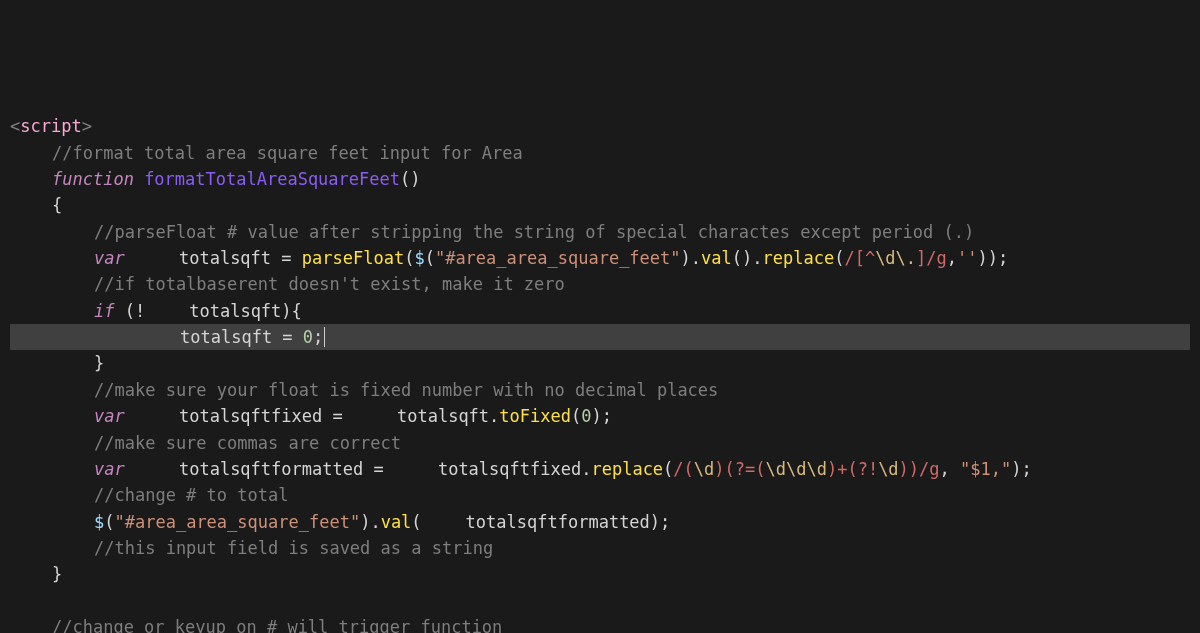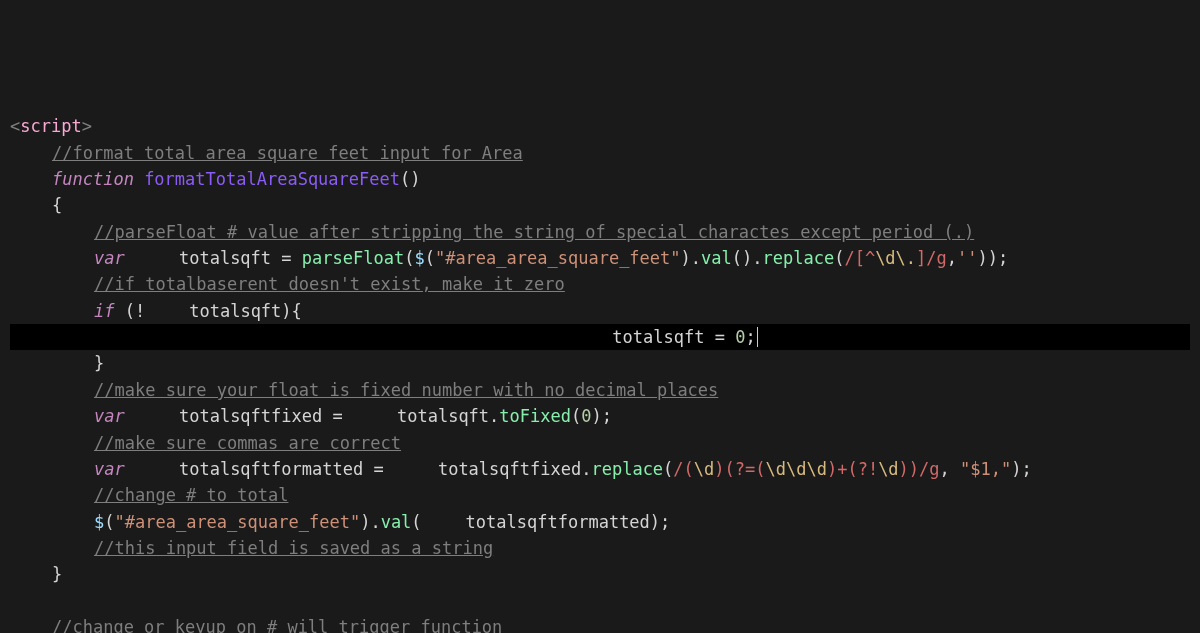--- a/index.html
+++ b/index.html
@@ -13,37 +13,36 @@
     white-space: pre;
     overflow: hidden;
     width: 1200px;
     height: 633px;
   }
   .line {
     display: block;
     min-height: 1.55em;
   }
   .line-hl {
-    background: #000000;
-    text-align: center;
+    background: #404040;
   }
   .cursor {
     display: inline-block;
     width: 1px;
     height: 1.2em;
     background: #cccccc;
     vertical-align: text-bottom;
     margin-left: 1px;
   } 
   .tagname{ color: #f9a8d4; }
-  .cmnt   { color: #7e7e7e; text-decoration: underline; }
+  .cmnt   { color: #7e7e7e; }
   .kw     { color: #c586c0; font-style: italic; } 
   .fn     { color: #8b5cf6; } 
   .id     { color: #d4d4d4; margin-left: 44px; }
-  .call   { color: #86efac; } 
+  .call   { color: #fde047; } 
   .glob   { color: #9cdcfe; } 
   .str    { color: #ce9178; }
   .num    { color: #b5cea8; }
   .rgx    { color: #d16969; }
   .rgxesc { color: #d7ba7d; }
   .punc   { color: #d4d4d4; }
   .op     { color: #d4d4d4; }
   .paren  { color: #d4d4d4; }
   .i1 { padding-left: 42px; }
   .i2 { padding-left: 84px; }

